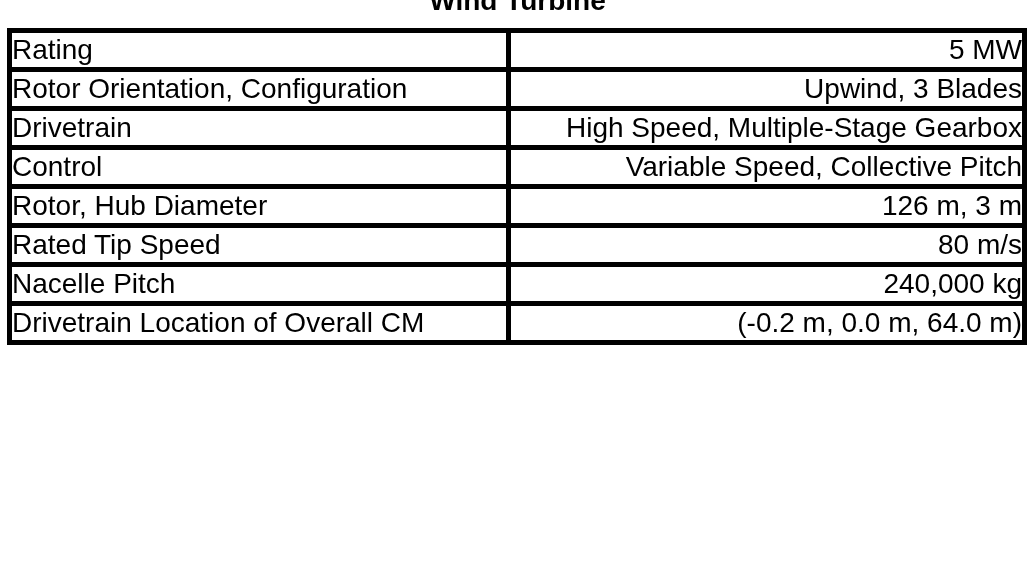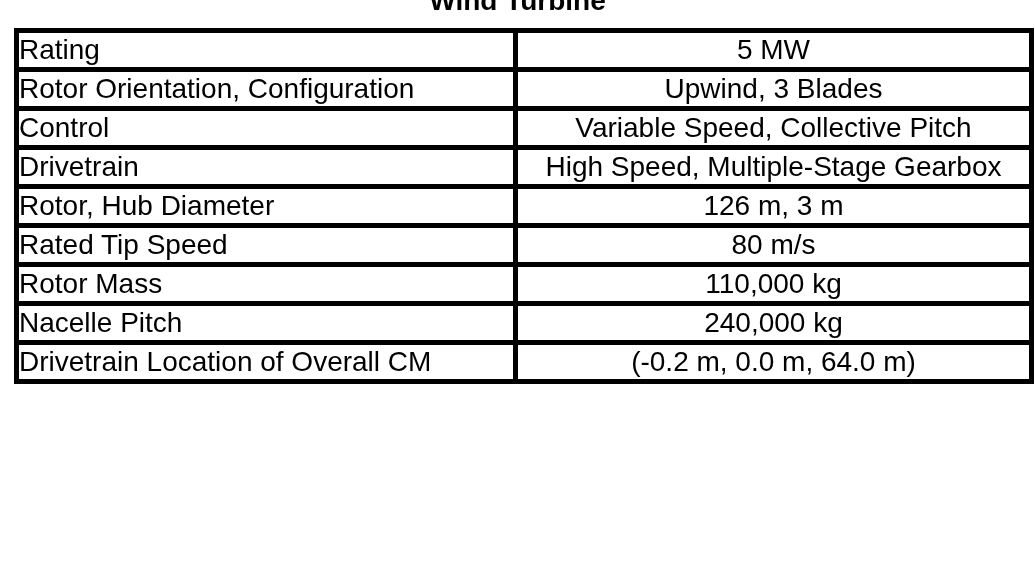--- a/index.html
+++ b/index.html
@@ -25,39 +25,39 @@
     font-size: 28px;
     line-height: 1;
     text-align: center;
     margin: -13px 0 0 0;
     white-space: nowrap;
   }
   table.spec {
     border-collapse: collapse;
     table-layout: fixed;
     width: 1020px;
-    margin-left: 14px;
+    margin-left: 7px;
   }
   table.spec td {
     border: 5px solid #000000;
     font-size: 28px;
     height: 34px;
     padding: 0;
     line-height: 1.1;
     white-space: nowrap;
     overflow: hidden;
     vertical-align: middle;
   }
   td.label-cell {
     width: 494px;
     text-align: left;
     padding-left: 12px;
   }
   td.value-cell {
-    text-align: center;
+    text-align: right;
     padding-right: 8px;
   }
 </style>
 </head>
 <body>
 
 <div class="title-clip">
   <div class="page-title">Wind Turbine</div>
 </div>
 
@@ -65,38 +65,34 @@
   <tbody id="spec-body">
       <tr>
         <td class="label-cell">Rating</td>
         <td class="value-cell">5 MW</td>
       </tr>
       <tr>
         <td class="label-cell">Rotor Orientation, Configuration</td>
         <td class="value-cell">Upwind, 3 Blades</td>
       </tr>
       <tr>
+        <td class="label-cell">Drivetrain</td>
+        <td class="value-cell">High Speed, Multiple-Stage Gearbox</td>
+      </tr>
+      <tr>
         <td class="label-cell">Control</td>
         <td class="value-cell">Variable Speed, Collective Pitch</td>
-      </tr>
-      <tr>
-        <td class="label-cell">Drivetrain</td>
-        <td class="value-cell">High Speed, Multiple-Stage Gearbox</td>
       </tr>
       <tr>
         <td class="label-cell">Rotor, Hub Diameter</td>
         <td class="value-cell">126 m, 3 m</td>
       </tr>
       <tr>
         <td class="label-cell">Rated Tip Speed</td>
         <td class="value-cell">80 m/s</td>
-      </tr>
-      <tr>
-        <td class="label-cell">Rotor Mass</td>
-        <td class="value-cell">110,000 kg</td>
       </tr>
       <tr>
         <td class="label-cell">Nacelle Pitch</td>
         <td class="value-cell">240,000 kg</td>
       </tr>
       <tr>
         <td class="label-cell">Drivetrain Location of Overall CM</td>
         <td class="value-cell">(-0.2 m, 0.0 m, 64.0 m)</td>
       </tr>
     </tbody>

